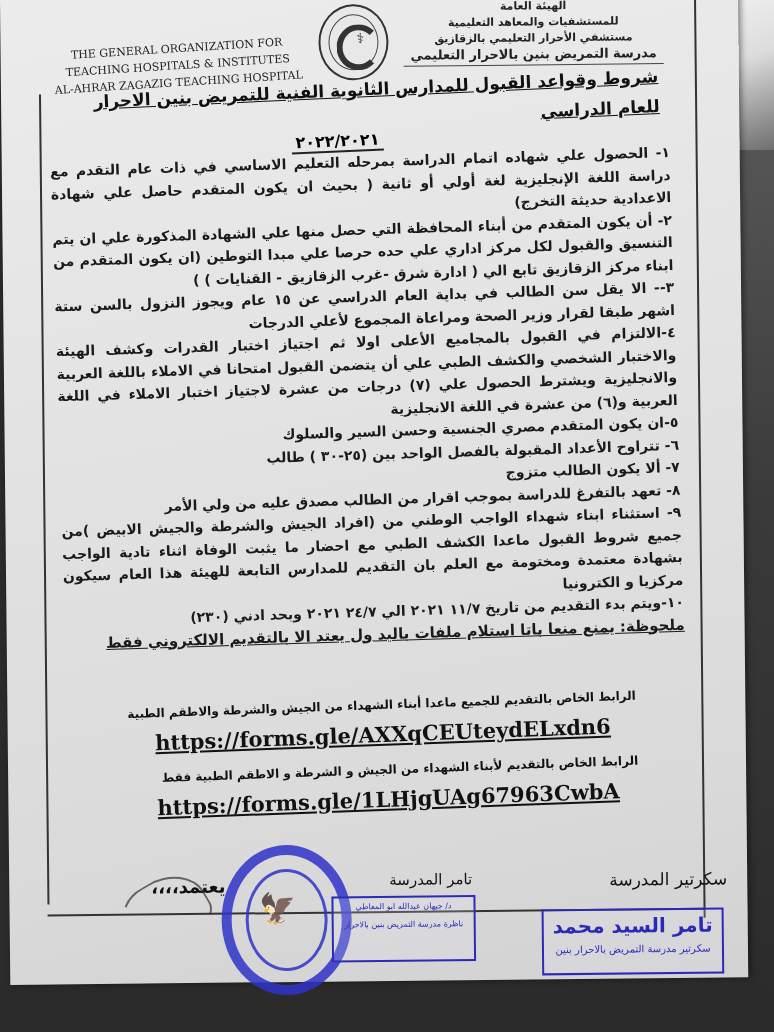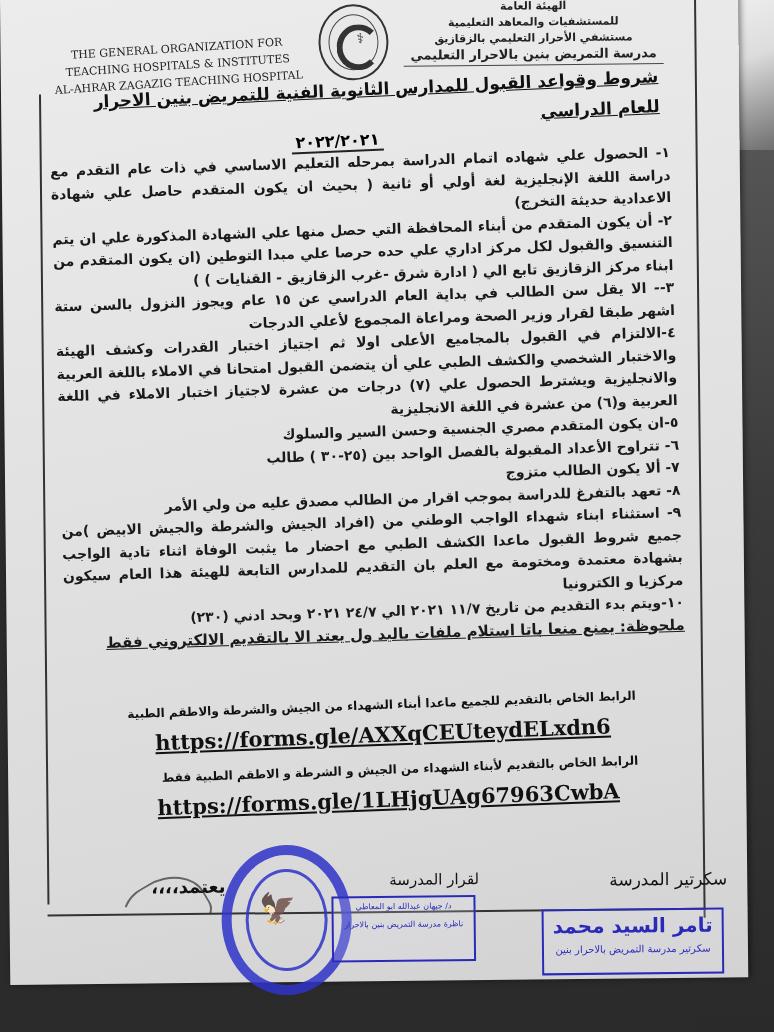--- a/index.html
+++ b/index.html
@@ -155,21 +155,21 @@
   </div>
 
   <div class="sig" style="left:135px; top:878px; font-size:18px; font-weight:bold;margin-left:7px;">يعتمد،،،،</div>
   <div class="scribble"></div>
 
   <div class="seal">
     <div class="in"></div>
     <div class="eagle">🦅</div>
   </div>
 
-  <div class="sig" style="left:380px; top:875px;">لقرار المدرسة</div>
+  <div class="sig" style="left:380px; top:875px;">تامر المدرسة</div>
   <div class="stamp-box" style="left:322px; top:900px; width:140px; height:62px; font-size:8px; line-height:18px;">
     <div>د/ جيهان عبدالله ابو المعاطي</div>
     <div>ناظرة مدرسة التمريض بنين بالاحرار</div>
   </div>
 
   <div class="sig" style="left:600px; top:876px; font-size:17px;">سكرتير المدرسة</div>
   <div class="stamp-box" style="left:532px; top:915px; width:178px; height:62px;">
     <div style="font-size:20px; font-weight:bold; line-height:30px;">تامر السيد محمد</div>
     <div style="font-size:10px; line-height:18px;">سكرتير مدرسة التمريض بالاحرار بنين</div>
   </div>

